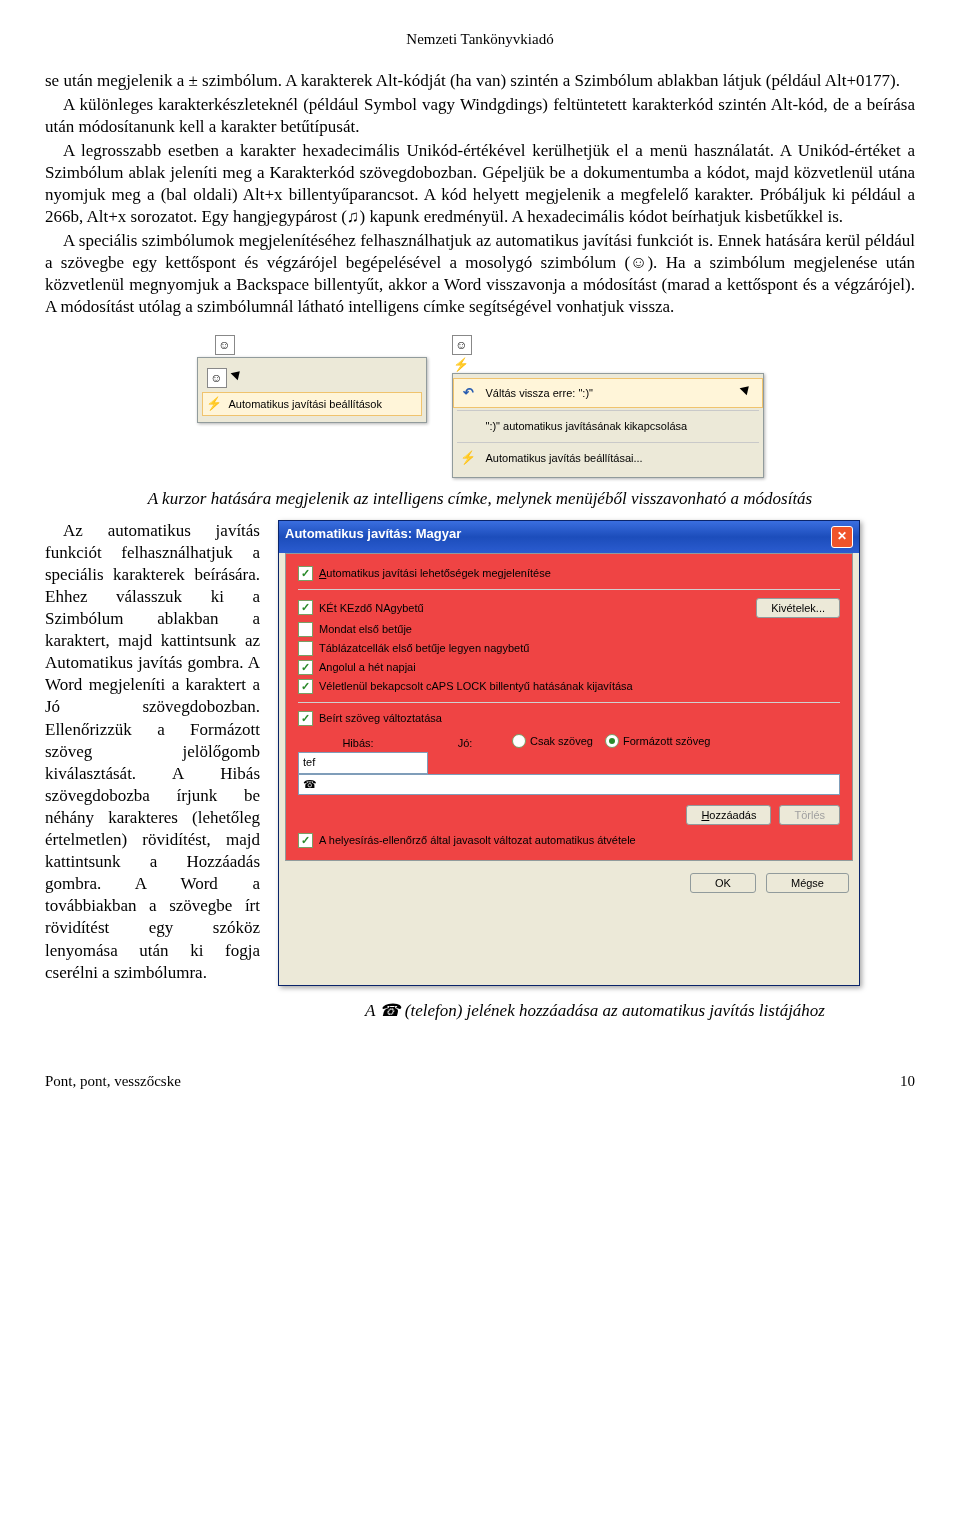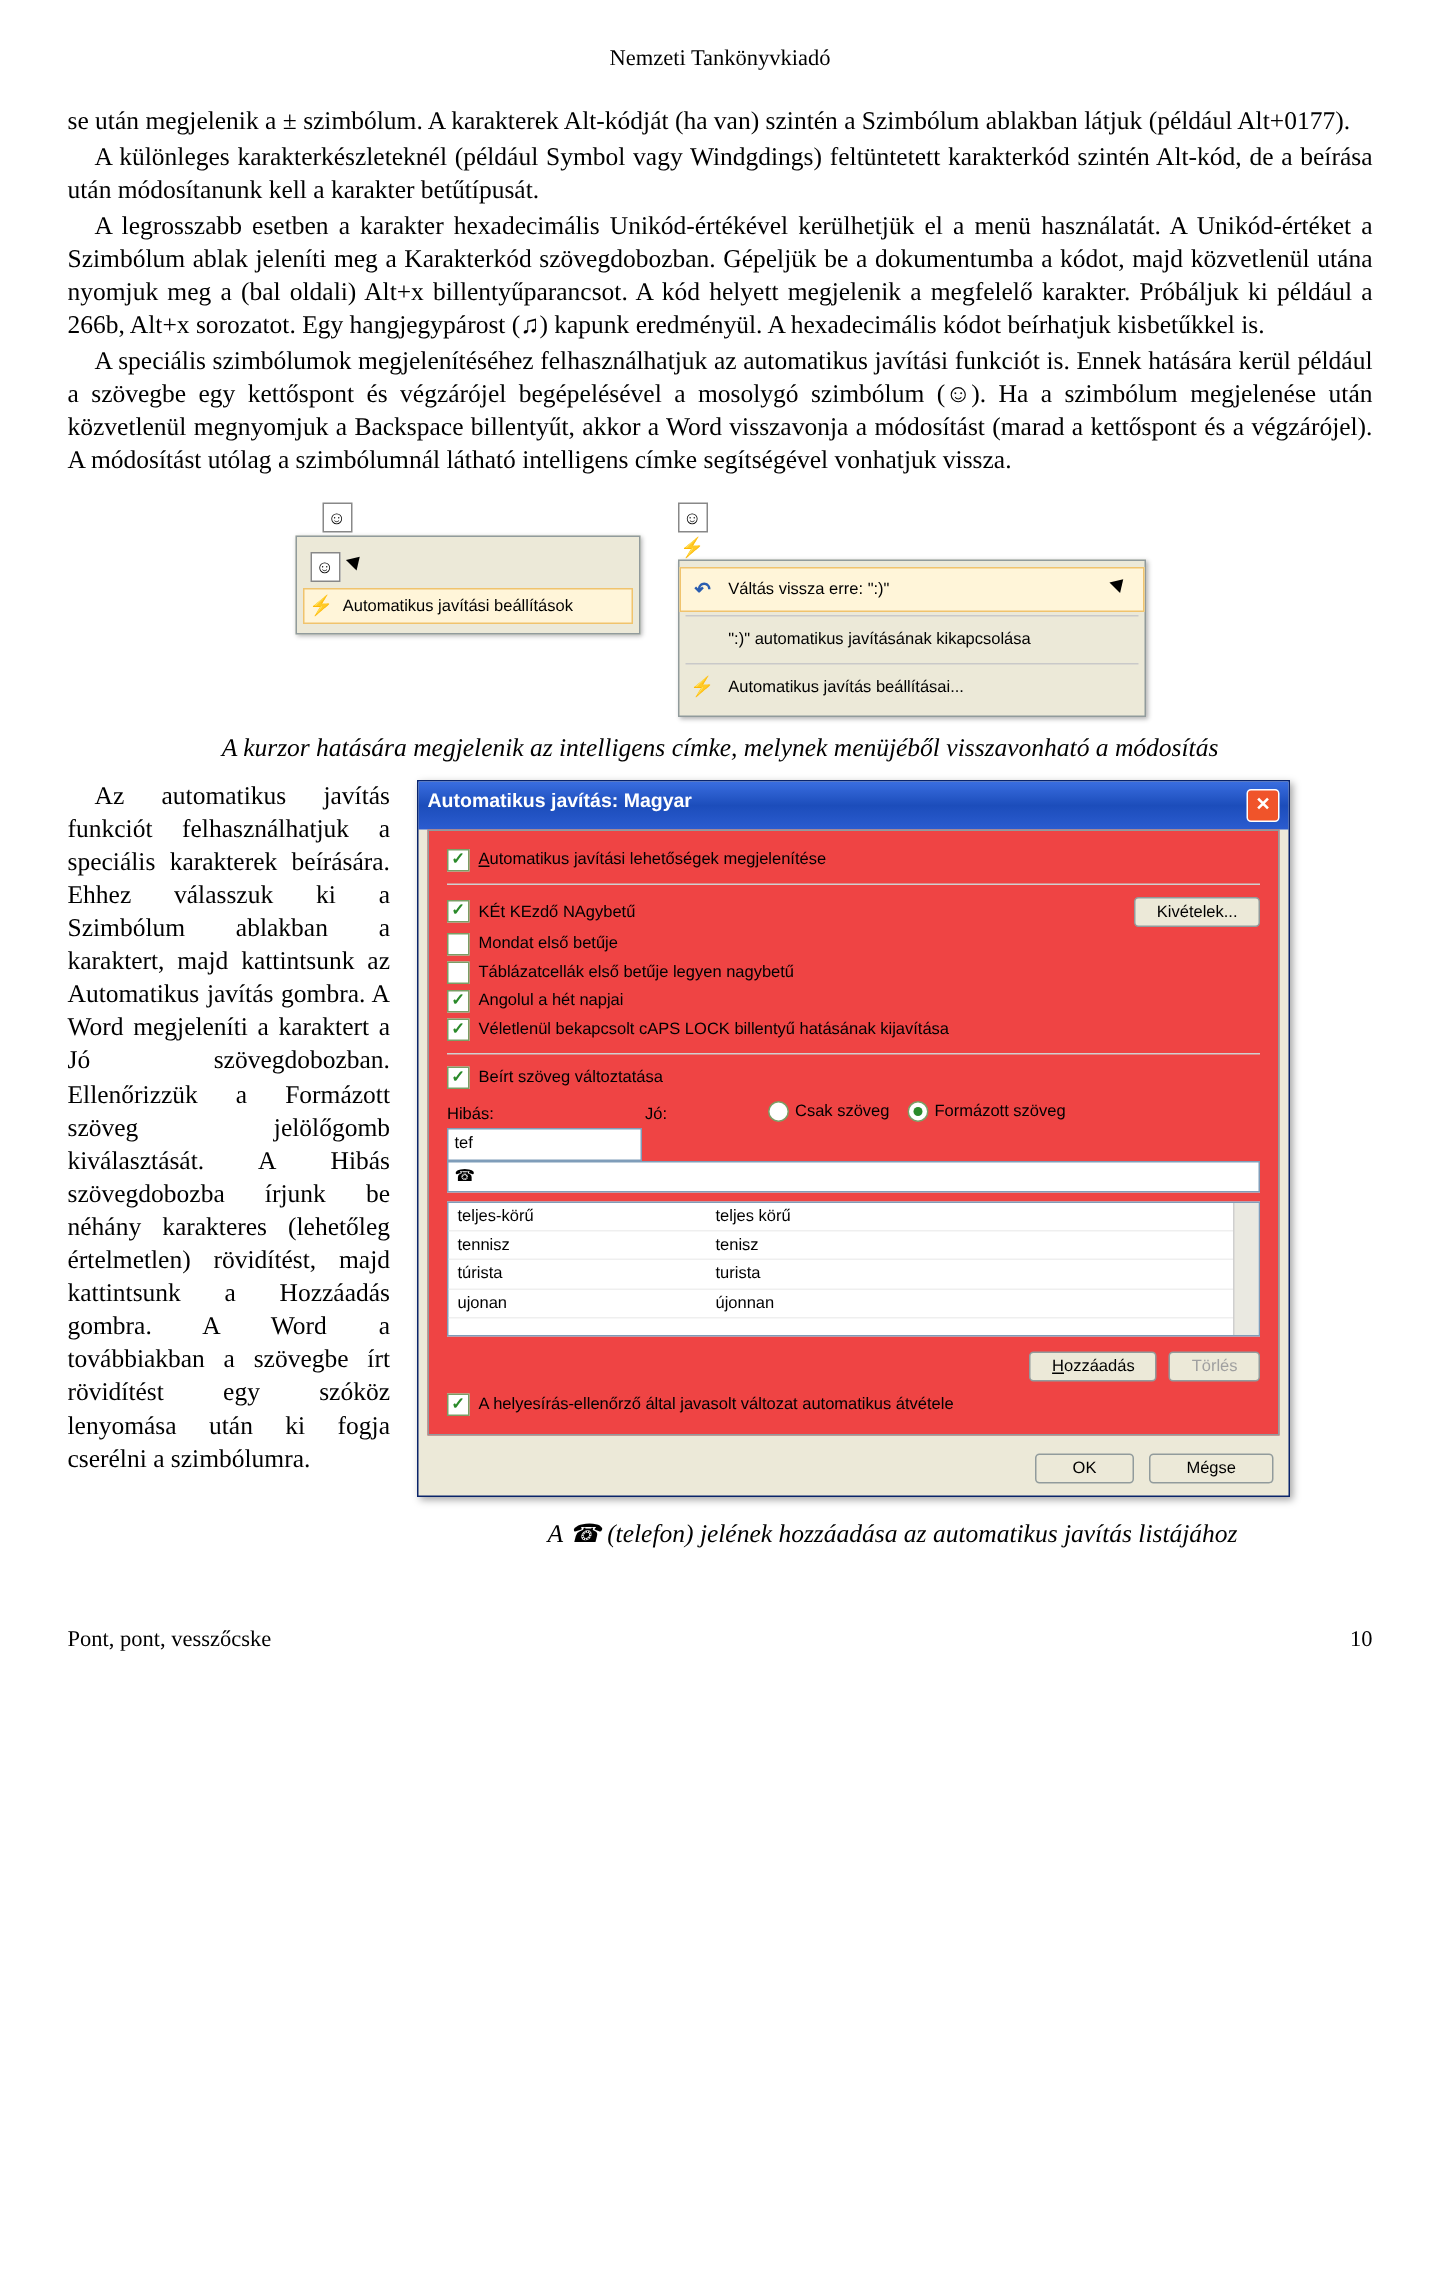--- a/index.html
+++ b/index.html
@@ -206,20 +206,21 @@
   .btn.disabled { color: #a0a0a0; }
   .midrow {
     display: flex;
     align-items: flex-end;
     gap: 12px;
   }
   .fld {
     display: flex;
     flex-direction: column;
     gap: 2px;
+    align-items: center;
   }
   .txt-input {
     border: 1px solid #7f9db9;
     background: #fff;
     padding: 2px 4px;
     height: 16px;
     font-family: Tahoma, sans-serif;
     font-size: 11px;
   }
   .radio {
@@ -395,41 +396,20 @@
         <div class="chk-row" style="gap:4px;">
           <span class="radio on"></span>
           <span>Formázott szöveg</span>
         </div>
       </div>
       <div style="display:flex; gap:0; margin-top:2px;flex-direction:column;">
         <div class="txt-input" style="width:120px;">tef</div>
         <div class="txt-input" style="flex:1;">☎</div>
       </div>
 
-      <div class="listbox rowflex">
-        <div style="flex:1;">
-          <div class="lr">
-              <div class="lc1">teljes-körű</div>
-              <div class="lc2">teljes körű</div>
-            </div>
-          <div class="lr">
-              <div class="lc1">tennisz</div>
-              <div class="lc2">tenisz</div>
-            </div>
-          <div class="lr">
-              <div class="lc1">túrista</div>
-              <div class="lc2">turista</div>
-            </div>
-          <div class="lr">
-              <div class="lc1">ujonan</div>
-              <div class="lc2">újonnan</div>
-            </div>
-        </div>
-        <div class="scrollbar"></div>
-      </div>
 
       <div class="right-align-btnrow">
         <span class="btn"><span class="underacc">H</span>ozzáadás</span>
         <span class="btn disabled">Törlés</span>
       </div>
 
       <div class="chk-row" style="margin-top:6px;">
         <span class="chk checked"></span>
         <span>A helyesírás-ellenőrző által javasolt változat automatikus átvétele</span>
       </div>

